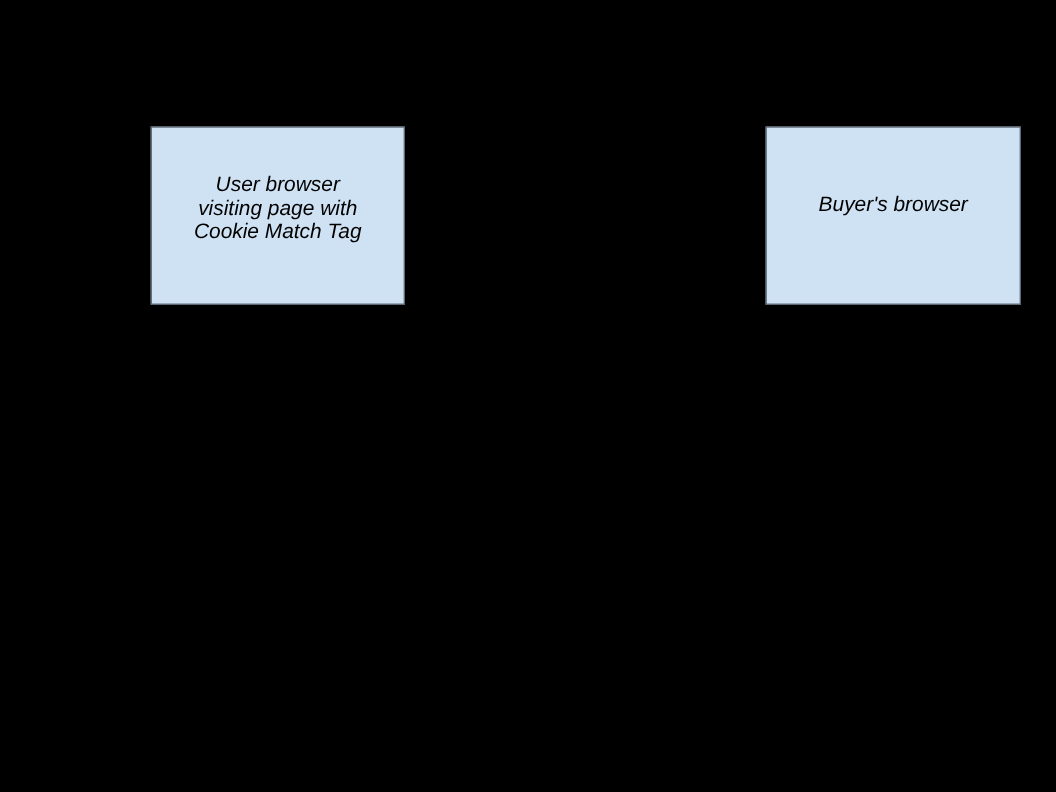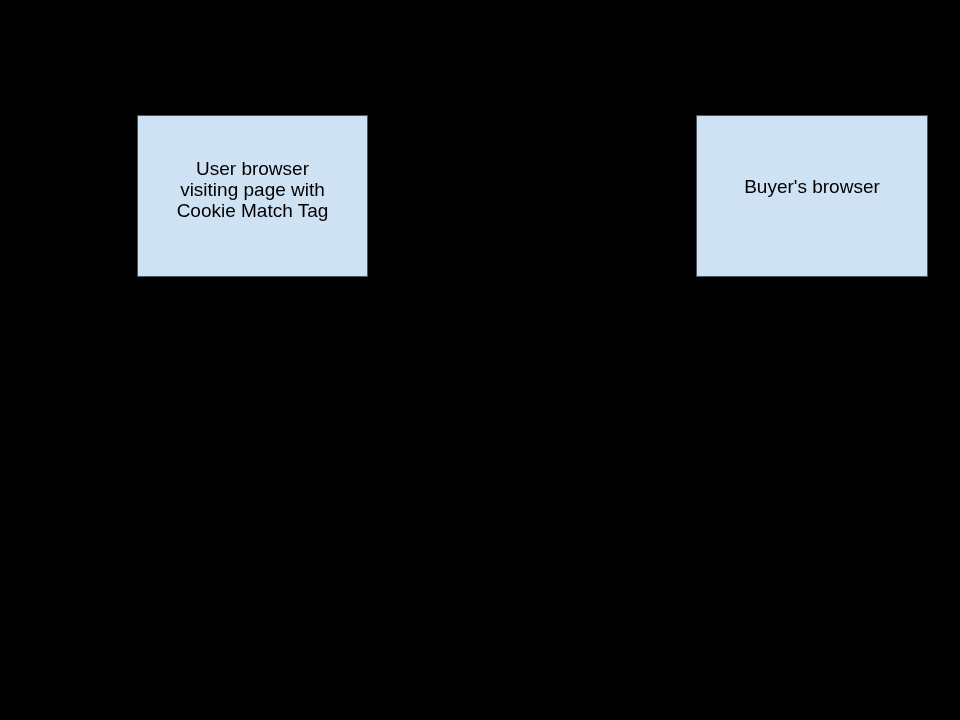--- a/index.html
+++ b/index.html
@@ -7,20 +7,21 @@
     padding: 0;
     background: #000000;
   }
   #canvas {
     position: relative;
     width: 960px;
     height: 720px;
     background: #000000;
     overflow: hidden;
     font-family: "Liberation Sans", sans-serif;
+    font-style: italic;
   }
   .box {
     position: absolute;
     background: #cfe2f3;
     border: 1px solid #49545f;
     box-sizing: border-box;
   }
   .box-user-browser {
     left: 137px;
     top: 115px;

